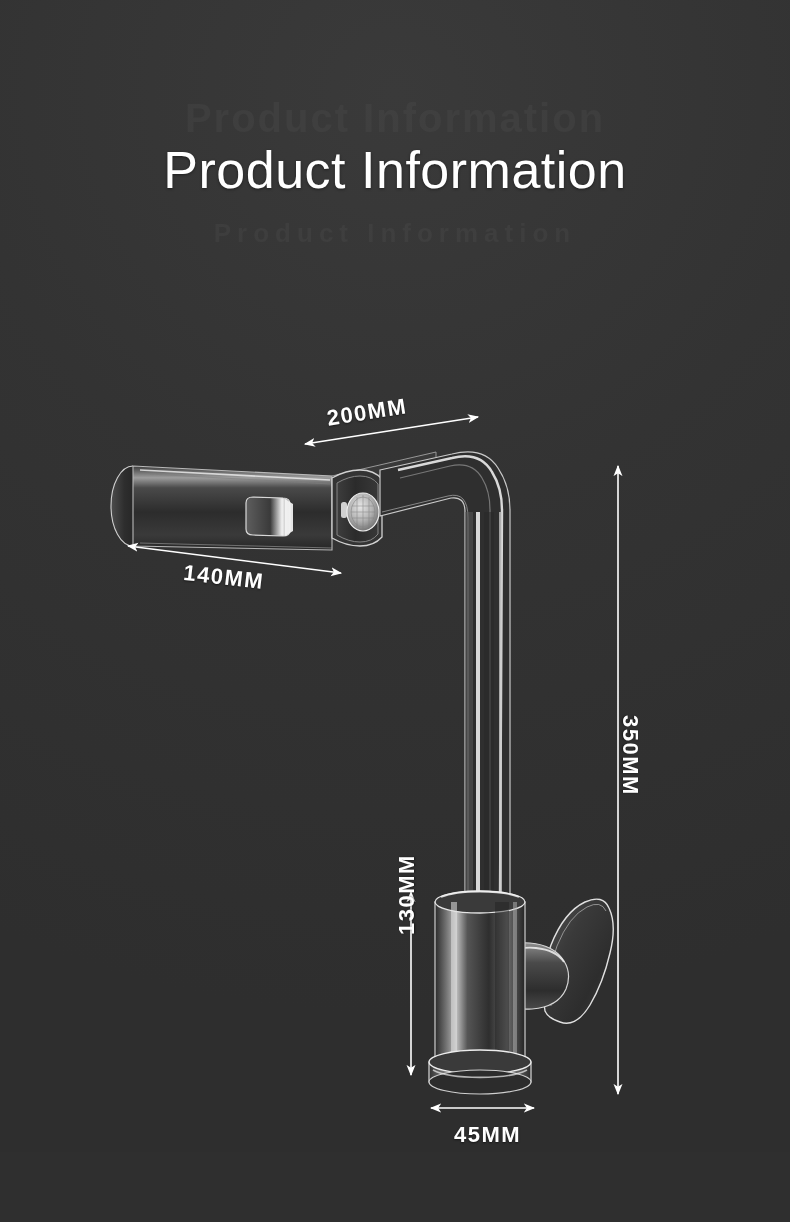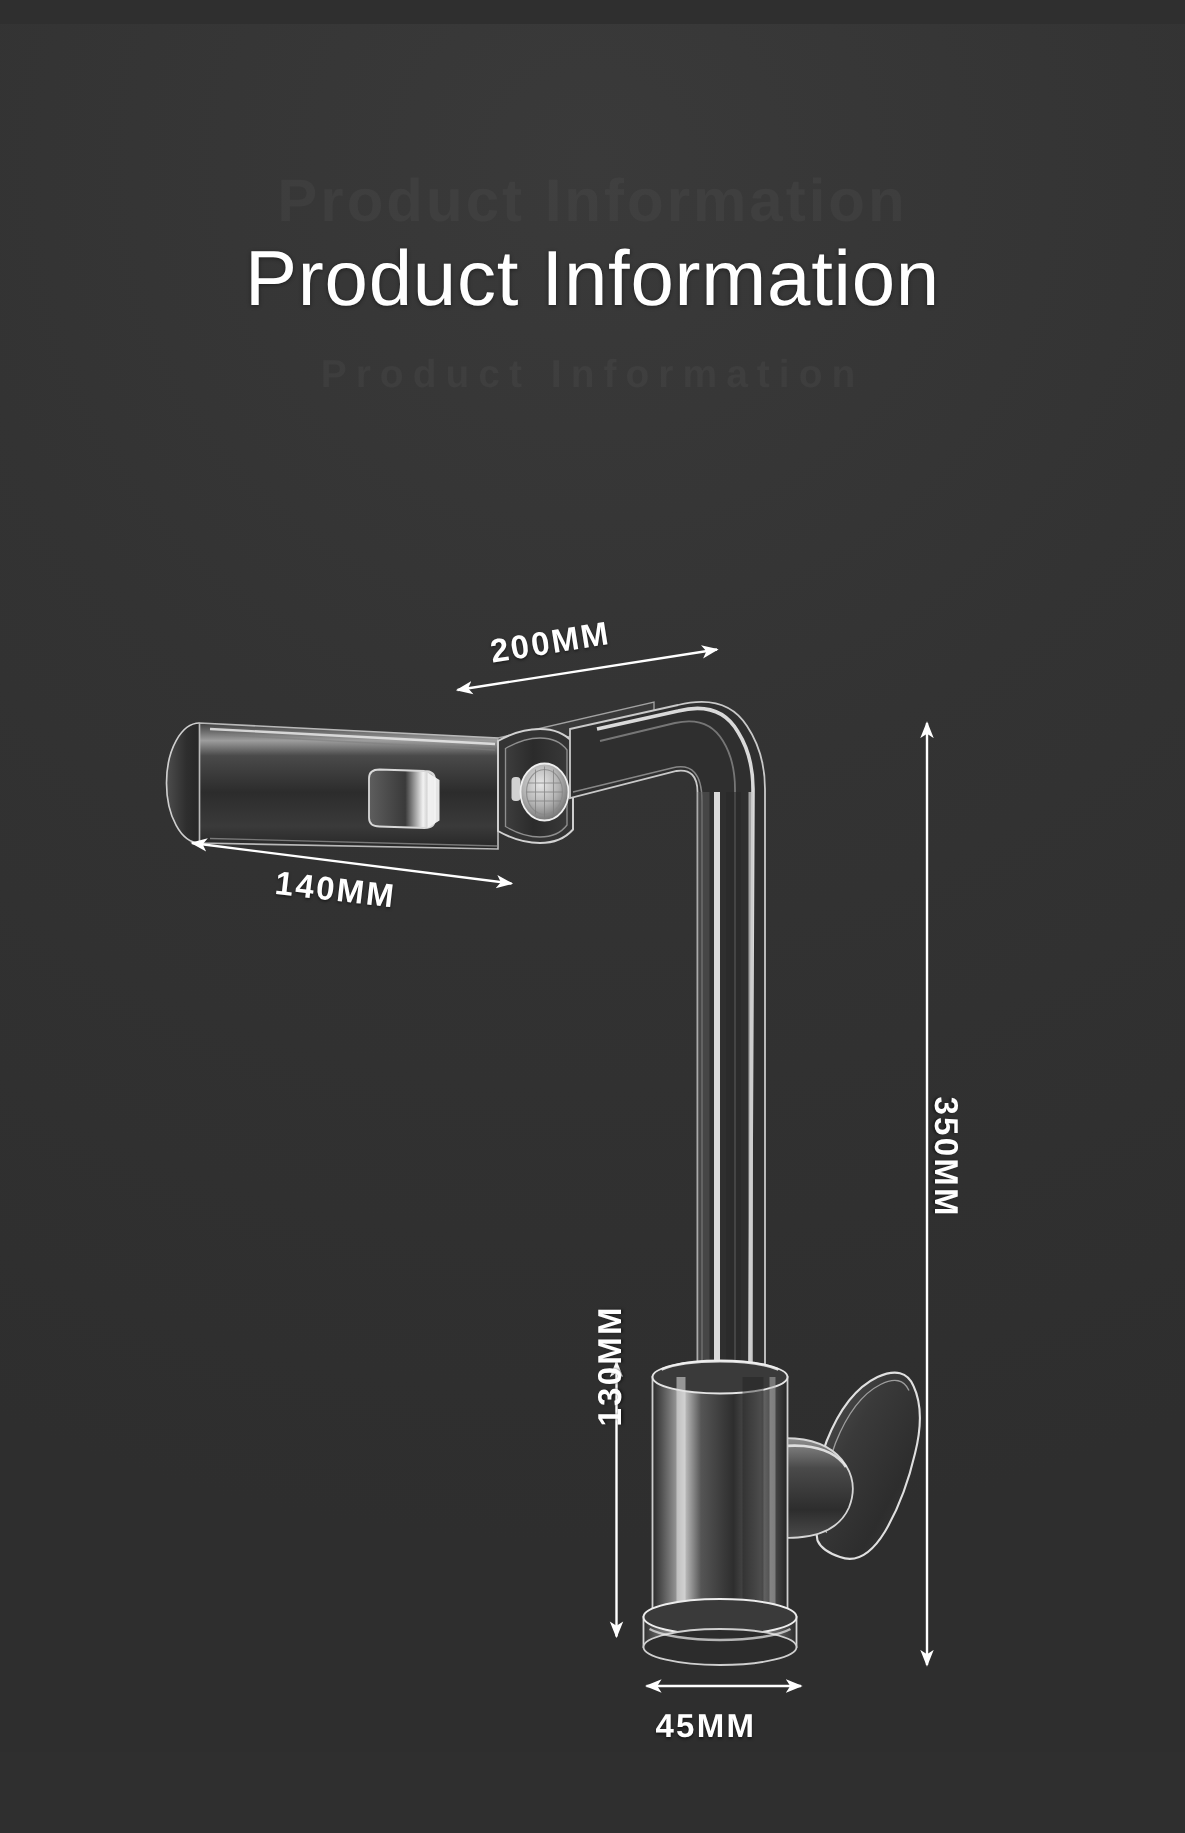--- a/index.html
+++ b/index.html
@@ -9,21 +9,20 @@
     background:#2f2f2f;
     font-family:"Liberation Sans", sans-serif;
     overflow:hidden;
   }
   #page {
     position:relative;
     width:790px; height:1152px;
     background:
       radial-gradient(120% 80% at 50% 8%, #3a3a3a 0%, #333333 45%, #2e2e2e 100%);
     overflow:hidden;
-    margin-top:16px;
   }
 
   
   .ghost {
     position:absolute;
     left:0; width:790px;
     text-align:center;
     color:rgba(255,255,255,0.035);
     font-weight:700;
     letter-spacing:2px;
@@ -59,21 +58,21 @@
     font-size:22px;
     font-weight:700;
     letter-spacing:1.5px;
     white-space:nowrap;
     text-shadow:0 1px 2px rgba(0,0,0,0.5);
   }
   #label-200 { left:325px; top:406px; transform:rotate(-9deg); transform-origin:left top; }
   #label-140 { left:185px; top:560px; transform:rotate(6.5deg); transform-origin:left top; }
   #label-350 { left:643px; top:715px; transform:rotate(90deg); transform-origin:left top; }
   #label-130 { left:394px; top:935px;  transform:rotate(-90deg); transform-origin:left top; }
-  #label-45  { left:437px; top:1122px; }
+  #label-45  { left:454px; top:1122px; }
 </style>
 </head>
 <body>
 
 <div id="page">
 
   <div class="ghost" id="ghost-top">Product Information</div>
 
   <div class="ghost" id="ghost-bottom">Product Information</div>
 

